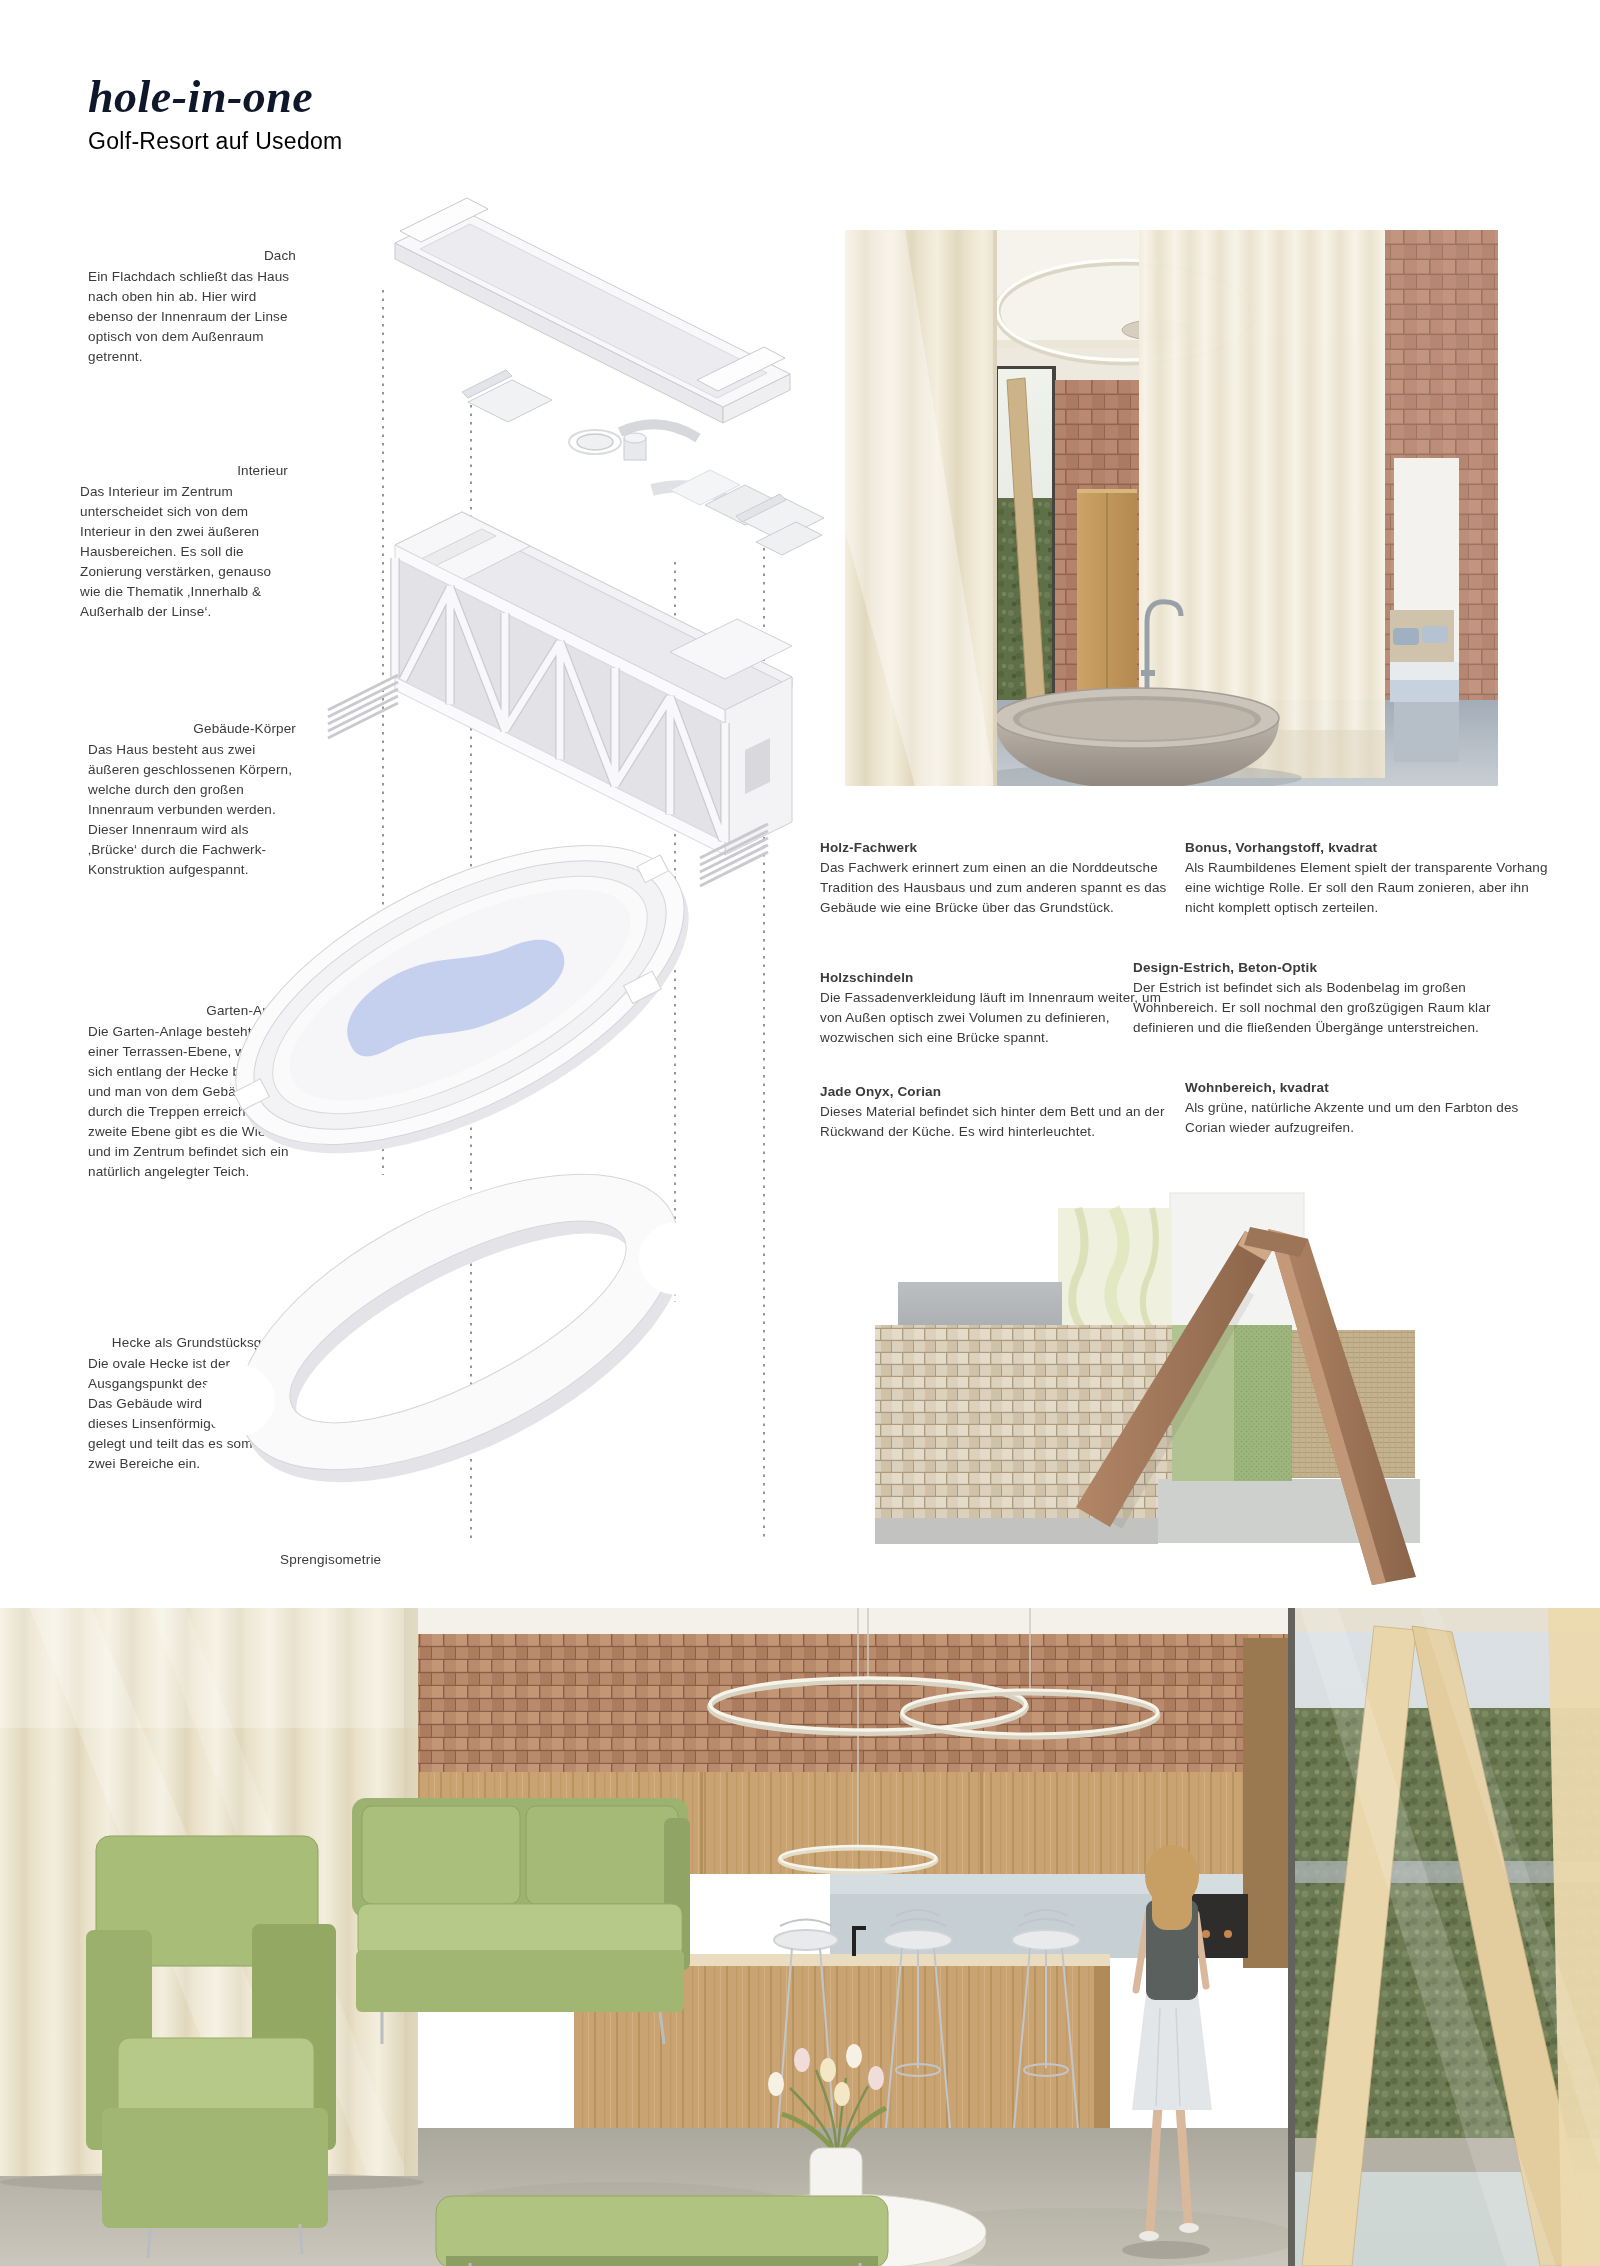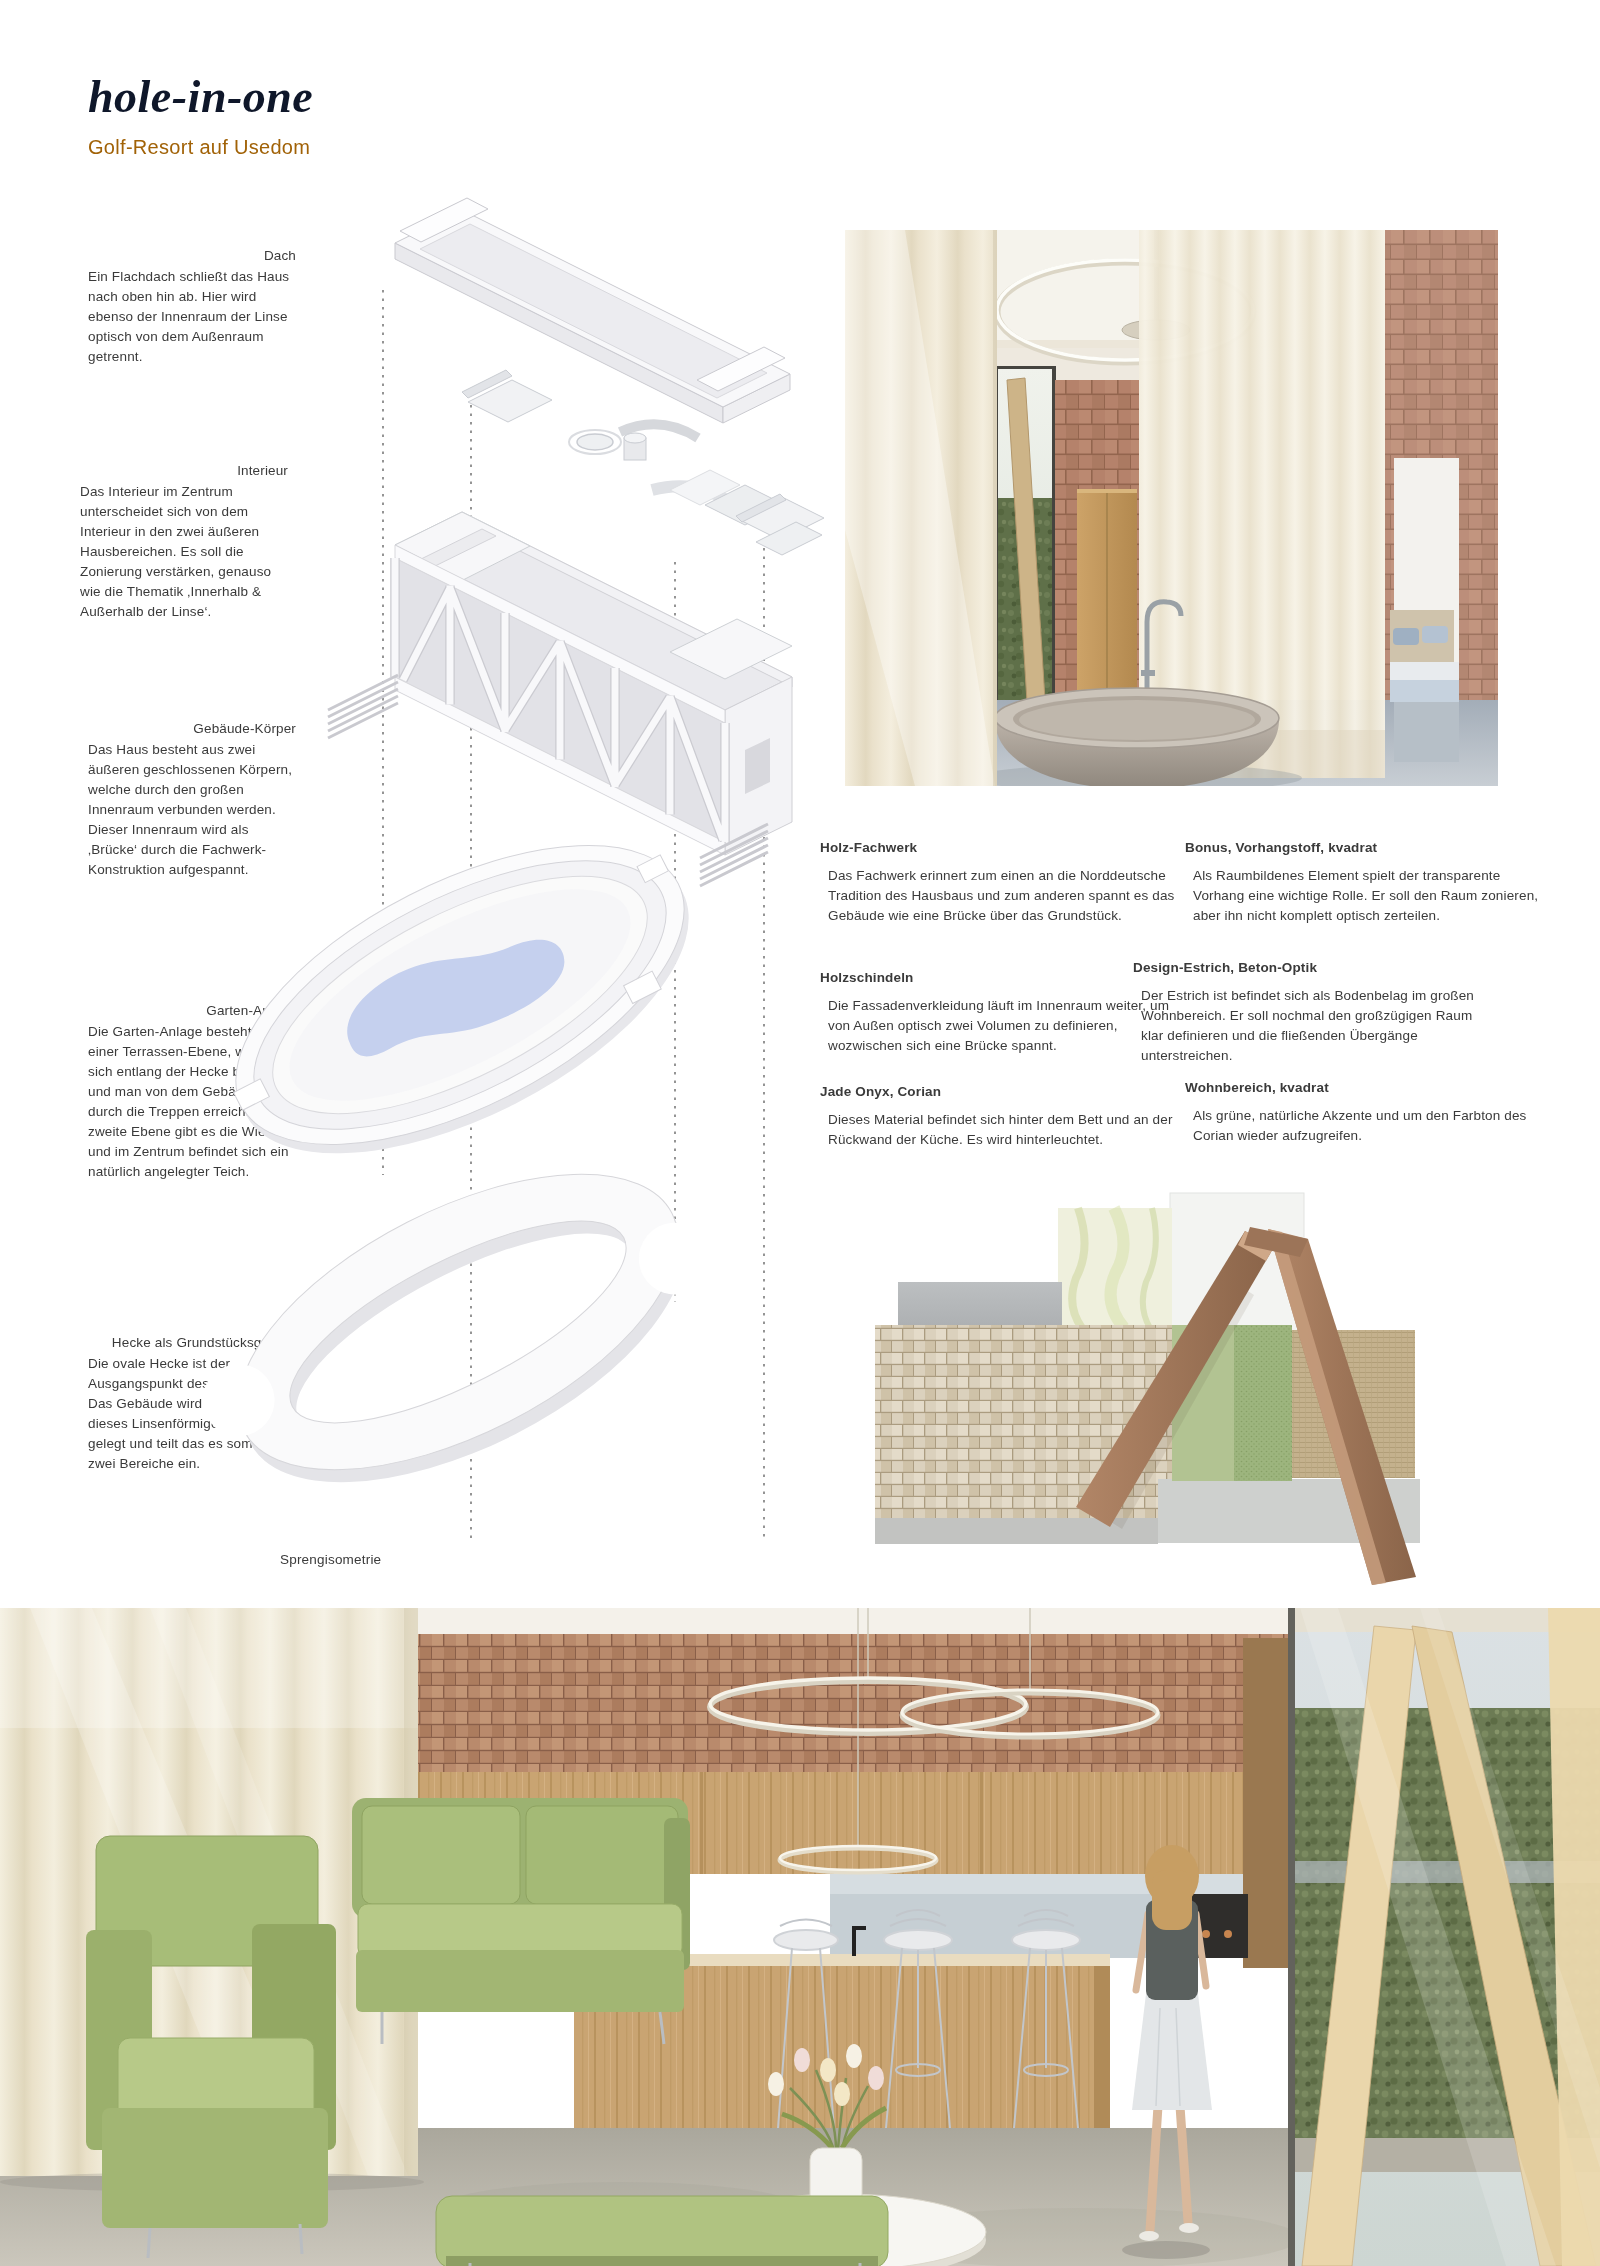--- a/index.html
+++ b/index.html
@@ -1,28 +1,28 @@
 <!DOCTYPE html>
 <html><head>
 <meta charset="utf-8">
 <style>
   html,body{margin:0;padding:0;background:#fff;}
   .page{position:relative;width:1600px;height:2266px;background:#fff;overflow:hidden;
         font-family:"Liberation Sans",sans-serif;color:#3a3a3a;}
   .abs{position:absolute;}
   .title{font-family:"Liberation Serif","DejaVu Serif",serif;font-style:italic;font-weight:700;
          font-size:46px;color:#0f172a;letter-spacing:.5px;line-height:1;}
-  .subtitle{font-size:20px;color:#a16207;margin-top:16px;letter-spacing:.3px;}
+  .subtitle{font-size:23px;color:#000000;margin-top:8px;letter-spacing:.3px;}
   .note{width:208px;font-size:13.5px;line-height:20px;letter-spacing:.15px;}
   .note h4{margin:0 0 1px 0;font-size:13.5px;font-weight:400;
            text-underline-offset:3px;text-align:right;}
   .note p{margin:0;}
   .mat{width:366px;font-size:13.5px;line-height:20px;letter-spacing:.15px;}
   .mat h4{margin:0;font-size:13.5px;font-weight:700;}
-  .mat p{margin:8px;}
+  .mat p{margin:0;}
   .caption{font-size:13.5px;color:#3a3a3a;letter-spacing:.2px;}
   svg{display:block;}
 </style>
 </head>
 <body>
 
 <div class="page">
 
   <div class="abs" style="left:88px;top:74px;">
     <div class="title">hole-in-one</div>

